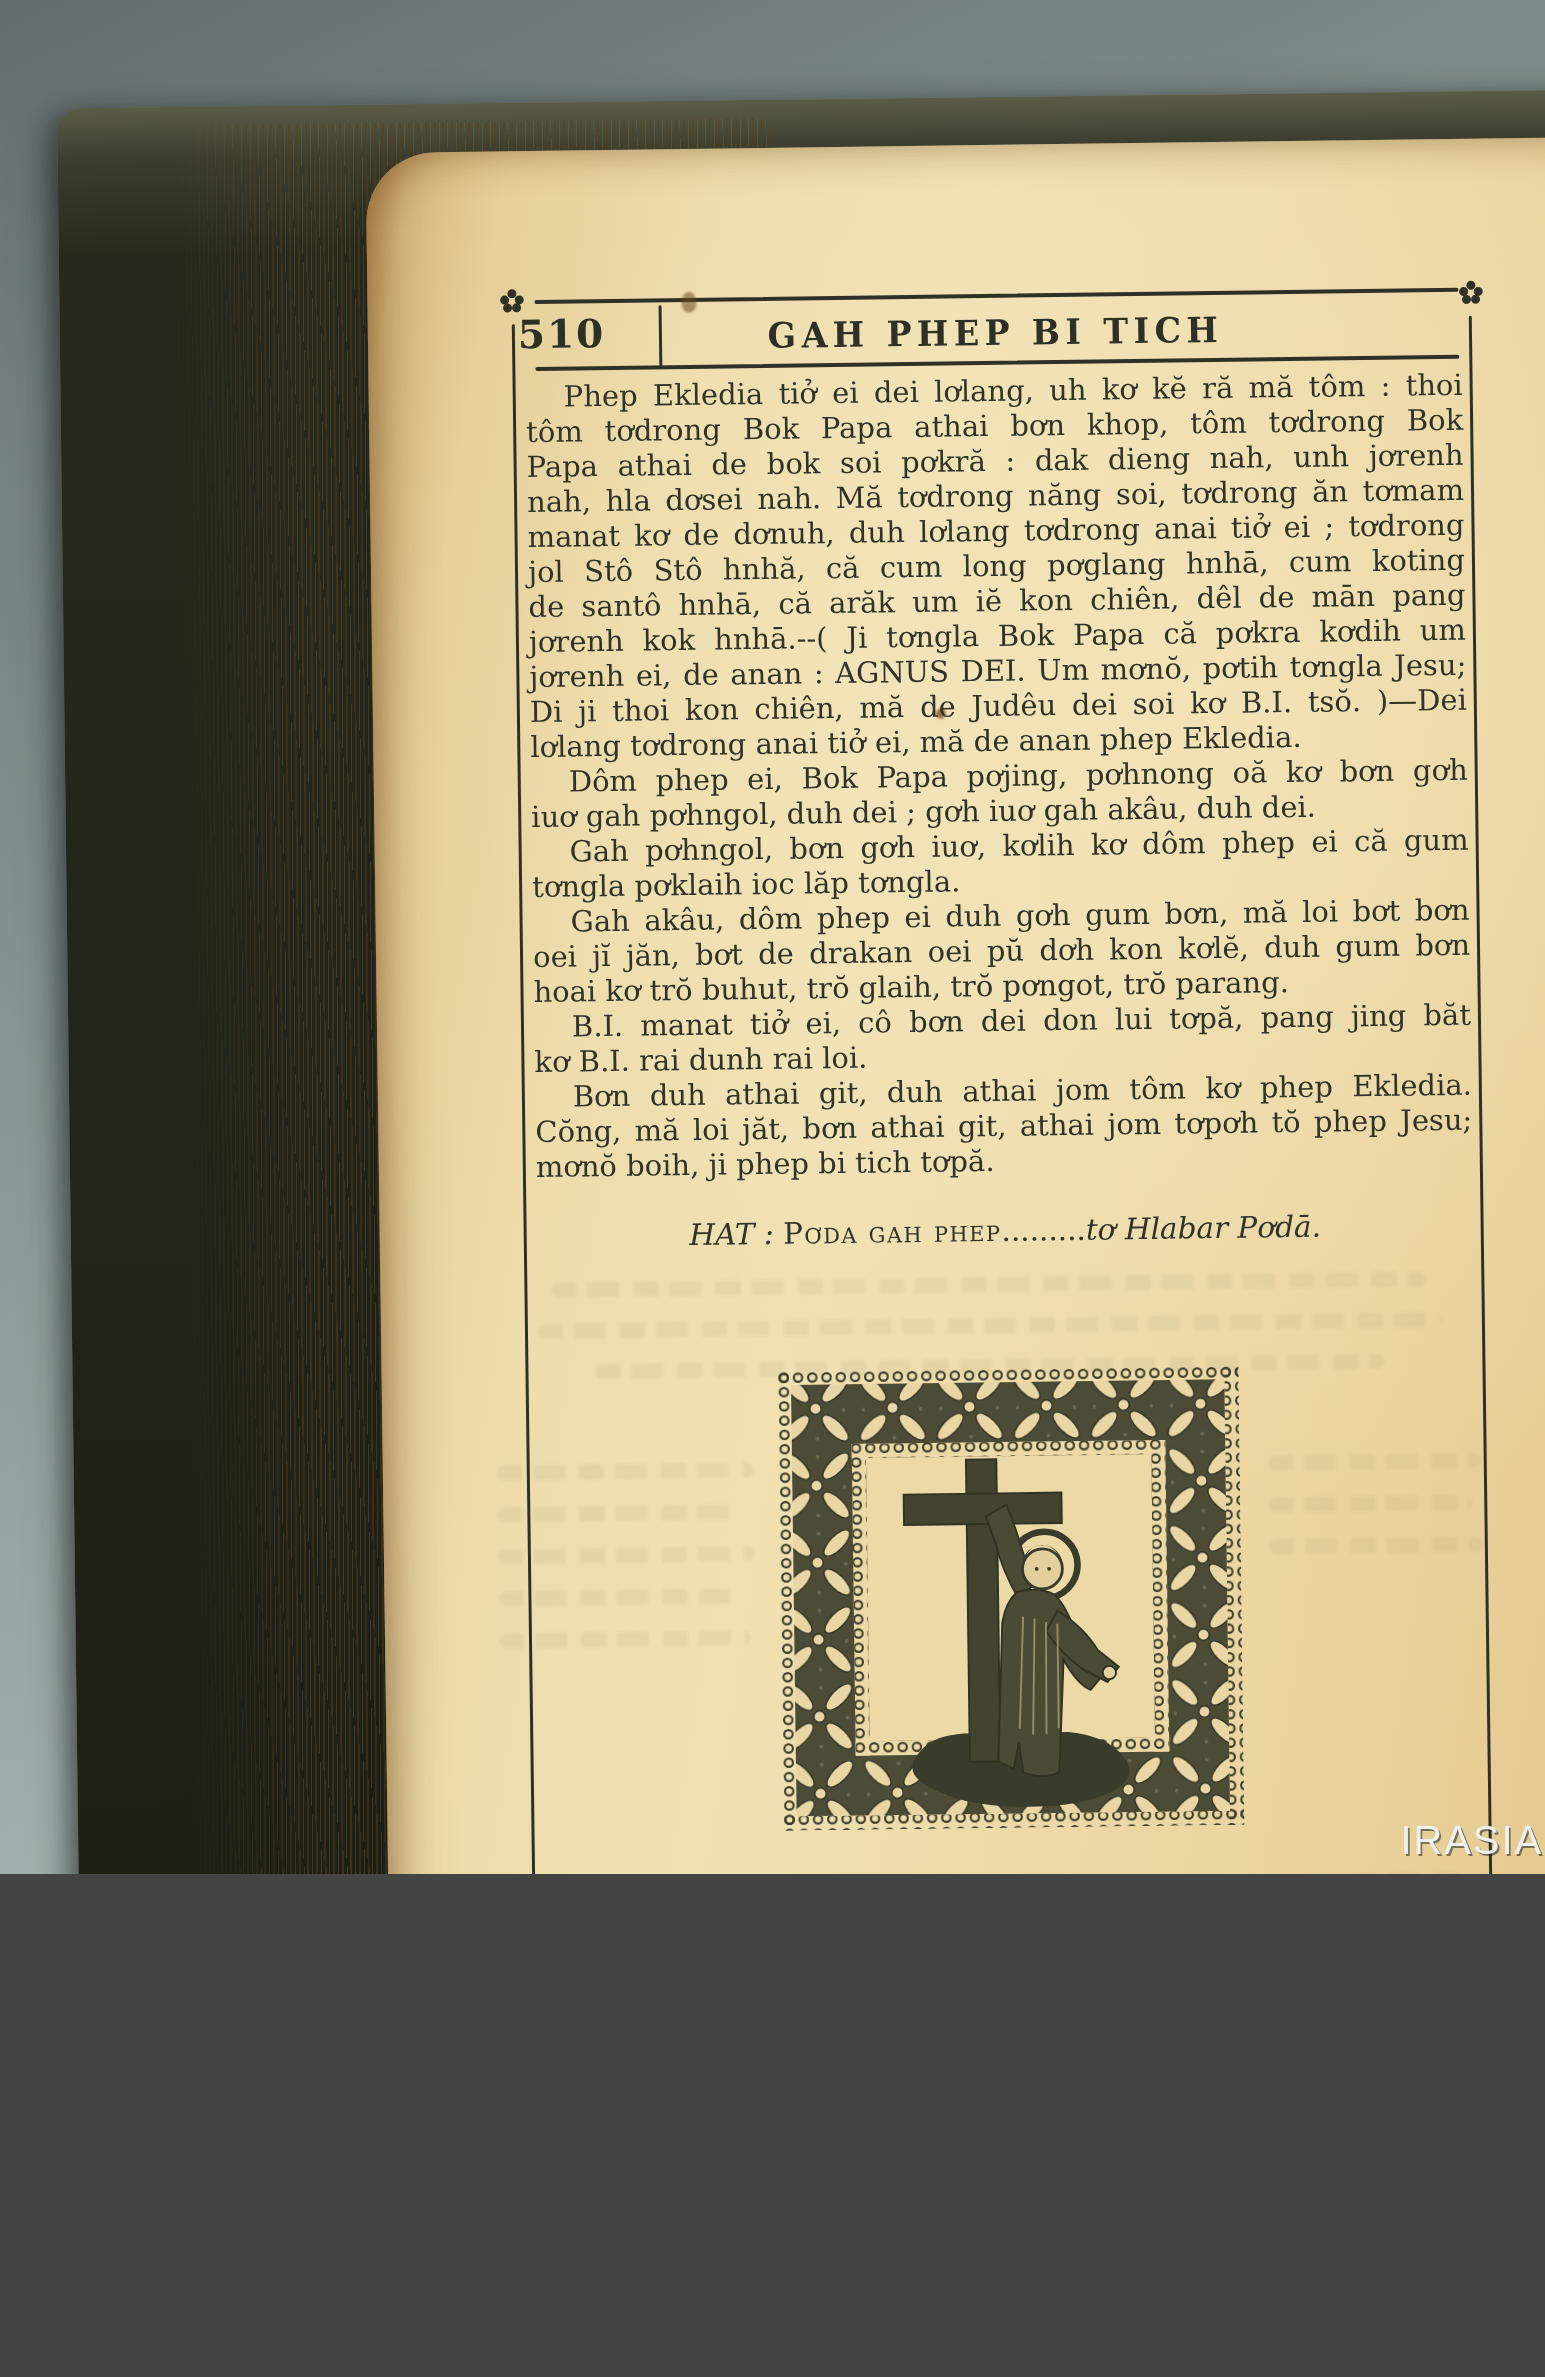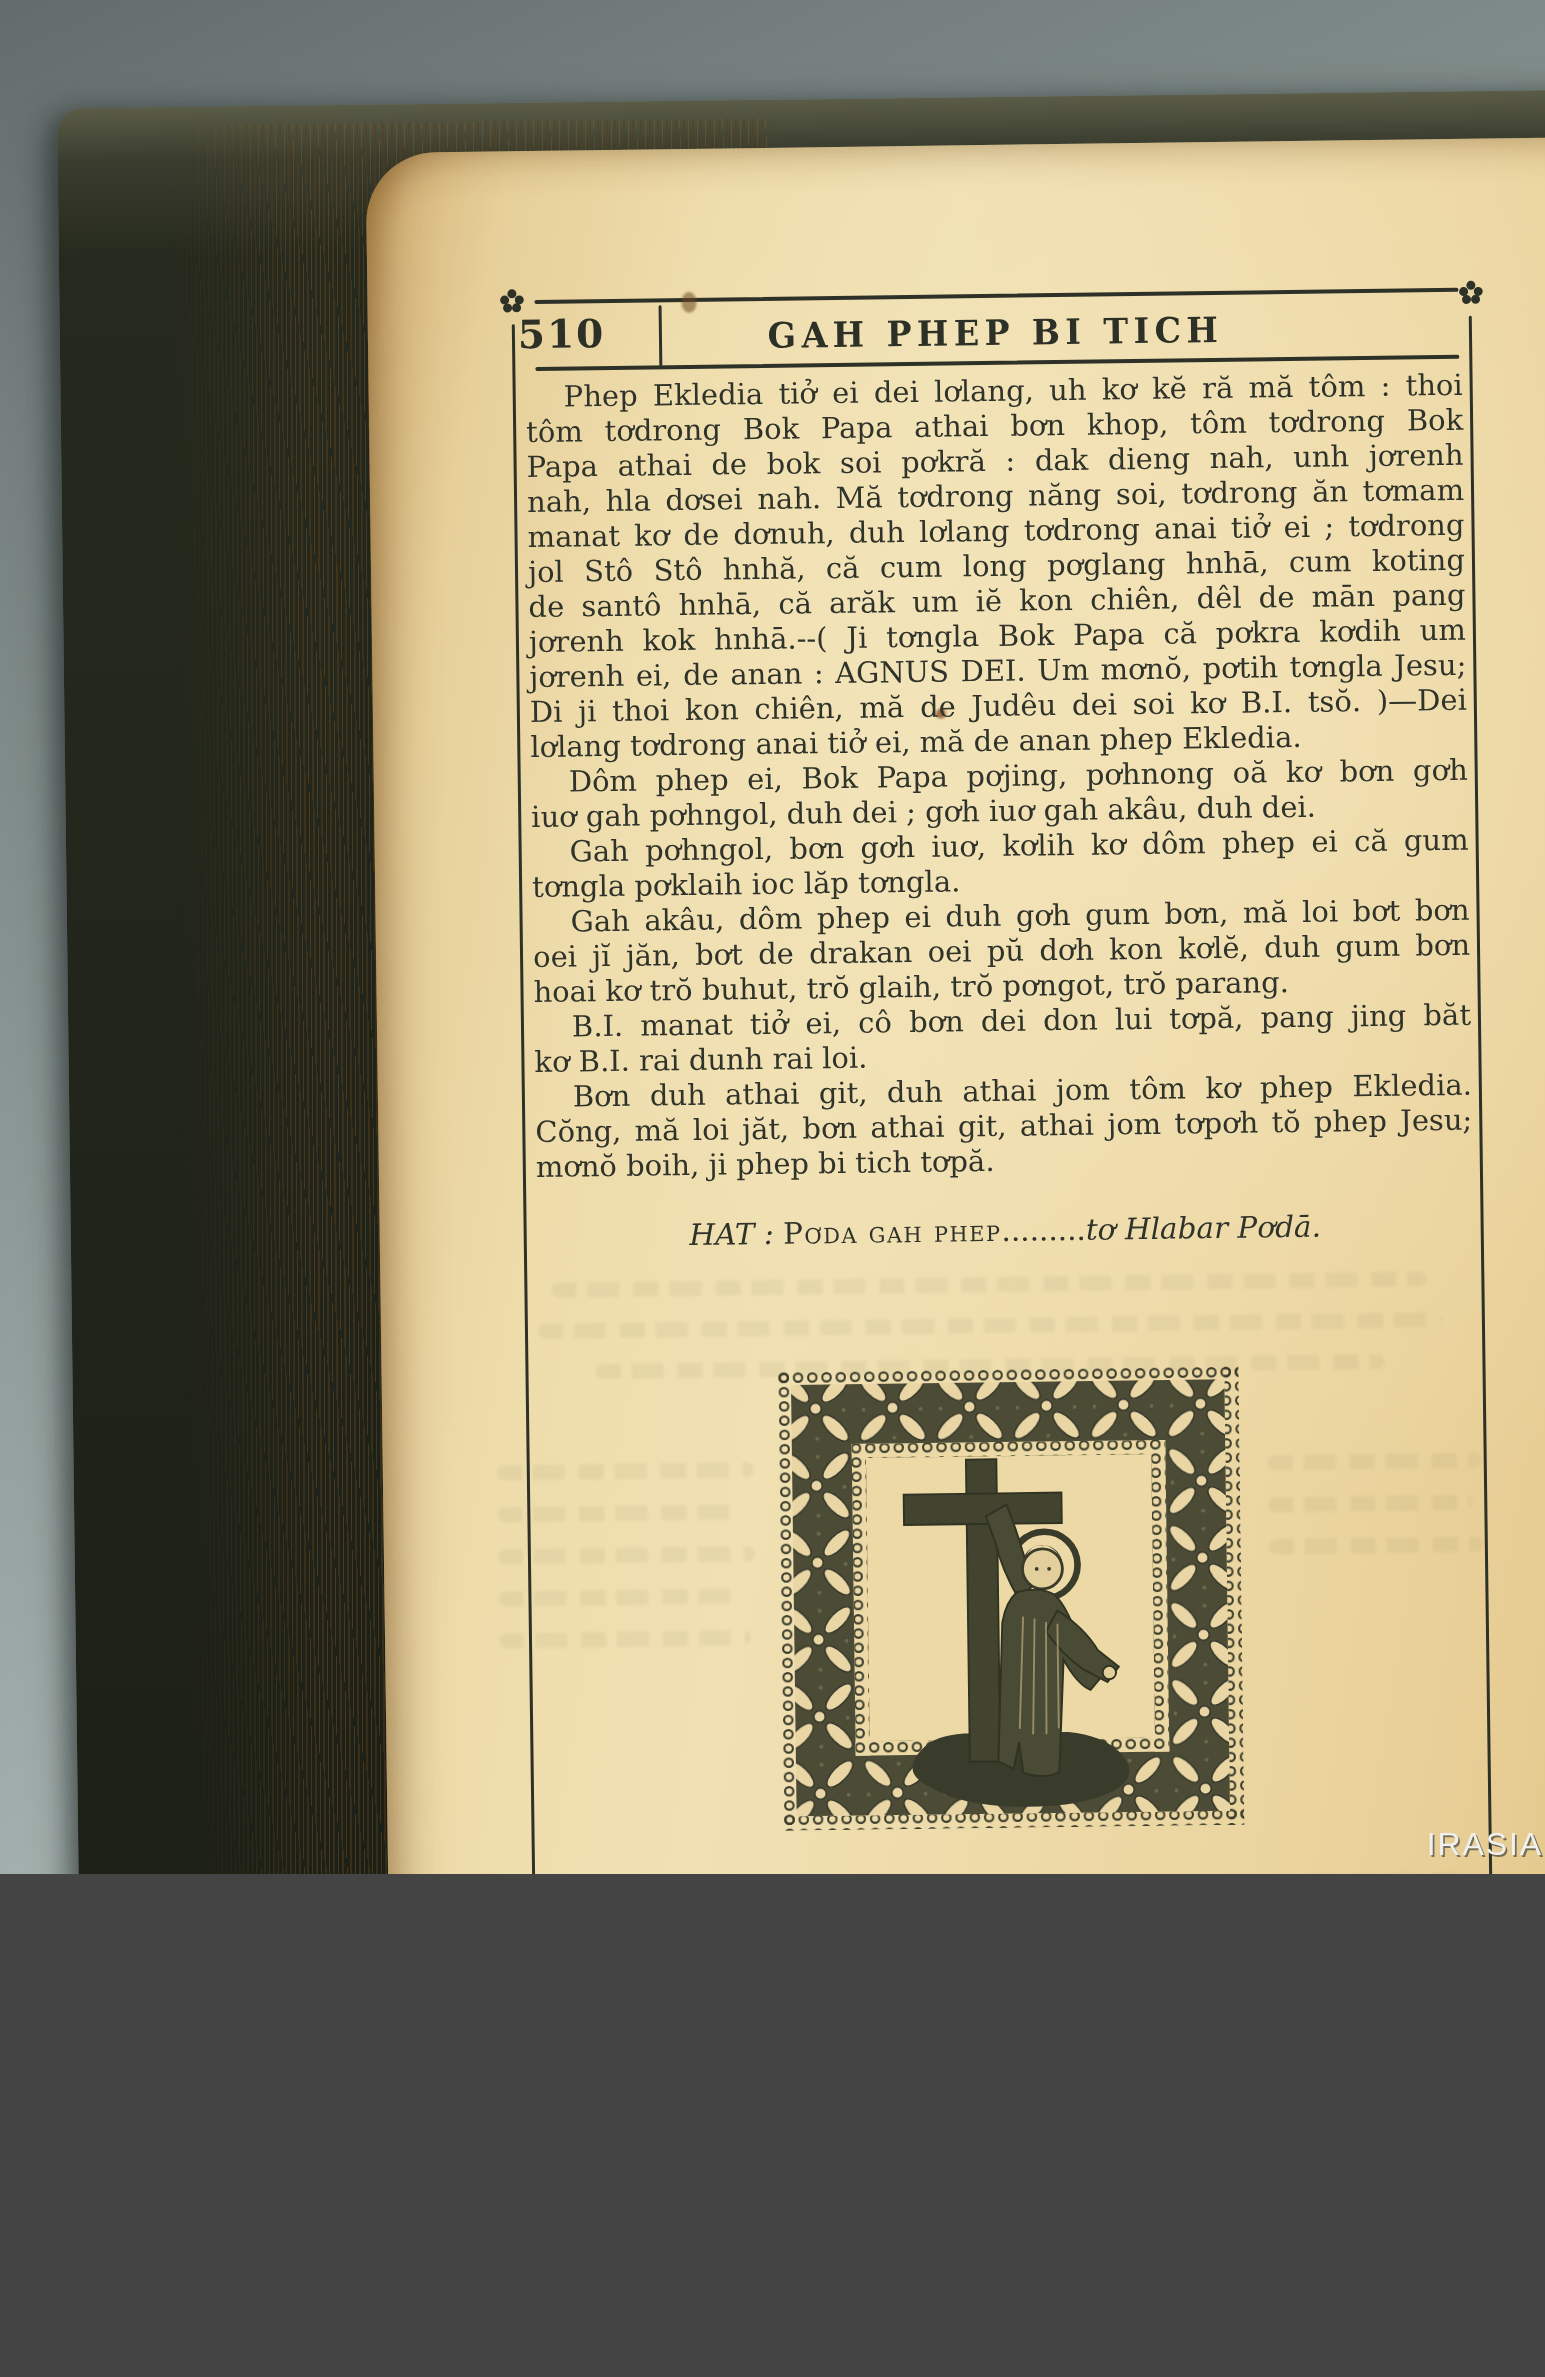--- a/index.html
+++ b/index.html
@@ -64,21 +64,21 @@
   
   .ghost{
     position:absolute;height:15px;border-radius:7.6px;opacity:.13;filter:blur(1.5px);
     background:repeating-linear-gradient(90deg,rgba(104,106,70,.6) 0 25px,rgba(104,106,70,0) 25px 36px,rgba(104,106,70,.55) 36px 68px,rgba(104,106,70,0) 68px 82px);
   }
   .stain{position:absolute;border-radius:50%;filter:blur(1.1px);}
   
   .watermark{
     position:absolute;right:19px;bottom:11.4px;
     font-family:"Liberation Sans","DejaVu Sans",sans-serif;
-    font-size:32px;letter-spacing:1.9px;color:#eef1ef;
+    font-size:40px;letter-spacing:1.9px;color:#eef1ef;
     text-shadow:1.9px 1.9px 0 rgba(28,34,34,.55);
   }
 </style>
 </head>
 <body>
 
 <div class="scene">
 
   <div class="cover"></div>
   <div class="stack"></div>

